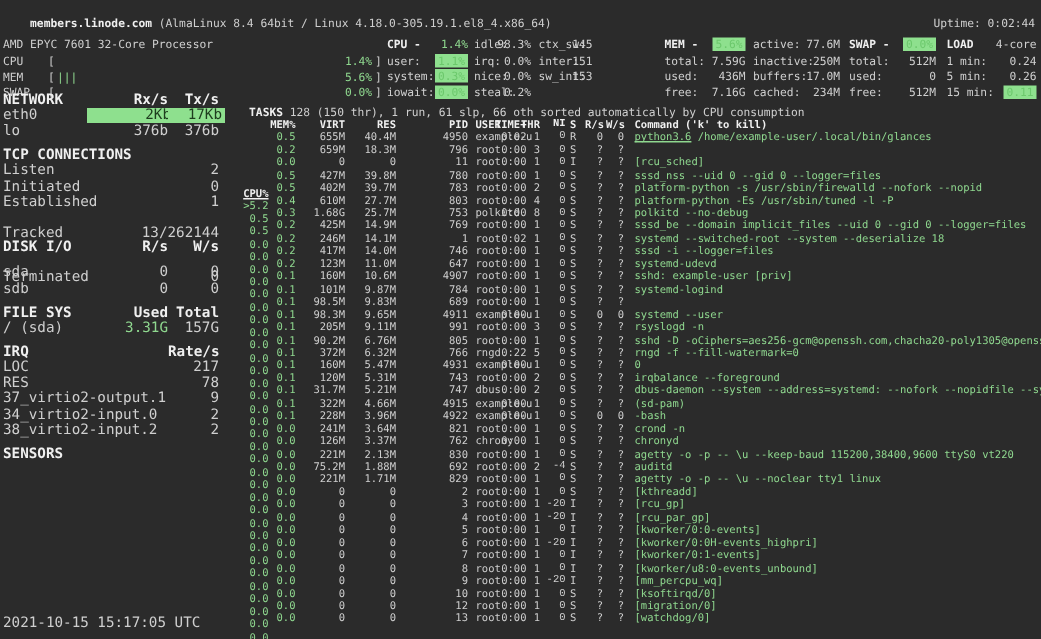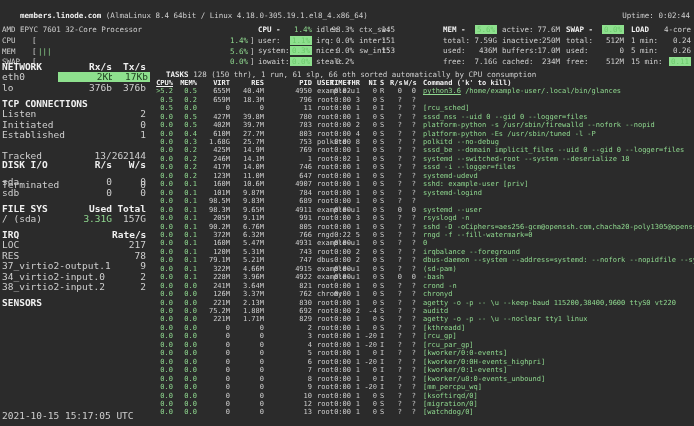--- a/index.html
+++ b/index.html
@@ -23,21 +23,21 @@
   .srow{position:absolute;white-space:pre;font-size:7.5px;line-height:9px;}
   .sv{position:absolute;right:0;top:0;}
   
   .sb-v1{position:absolute;left:56px;width:54px;text-align:right;top:0;}
   .sb-v2{position:absolute;left:110px;width:34px;text-align:right;top:0;}
   .sb-vw{position:absolute;left:64px;width:80px;text-align:right;top:0;}
   
   .prow{position:absolute;left:148px;height:8.45px;width:546px;}
   .pc{position:absolute;top:0;text-align:right;font-size:7px;line-height:8px;white-space:pre;}
   .l{text-align:left;}
-  .c-cpu{left:0;width:25px;}
+  .c-cpu{left:6px;width:25px;margin-top:46px;}
   .c-mem{left:29px;width:20px;}
   .c-virt{left:53px;width:29px;}
   .c-res{left:86px;width:30px;}
   .c-pid{left:119px;width:45px;}
   .c-user{left:169px;width:48px;}
   .c-time{left:168px;width:35px;}
   .c-thr{left:198px;width:14px;}
   .c-ni{left:214px;width:15px;font-family:Liberation Mono, monospace;}
   .c-s{left:232px;width:8px;}
   .c-rs{left:242px;width:12px;}
@@ -433,21 +433,21 @@
         <span class="pc c-thr">2</span>
         <span class="pc c-ni">0</span>
         <span class="pc c-s l">S</span>
         <span class="pc c-rs">?</span>
         <span class="pc c-ws">?</span>
         <span class="pc c-cmd l g">irqbalance --foreground</span>
       </div>
       <div class="prow" style="top: 256.3px;">
         <span class="pc c-cpu g">0.0</span>
         <span class="pc c-mem g">0.1</span>
-        <span class="pc c-virt">79.1M</span>
+        <span class="pc c-virt">31.7M</span>
         <span class="pc c-res">5.21M</span>
         <span class="pc c-pid">747</span>
         <span class="pc c-user l">dbus</span>
         <span class="pc c-time">0:00</span>
         <span class="pc c-thr">2</span>
         <span class="pc c-ni">0</span>
         <span class="pc c-s l">S</span>
         <span class="pc c-rs">?</span>
         <span class="pc c-ws">?</span>
         <span class="pc c-cmd l g">dbus-daemon --system --address=systemd: --nofork --nopidfile --syste</span>

